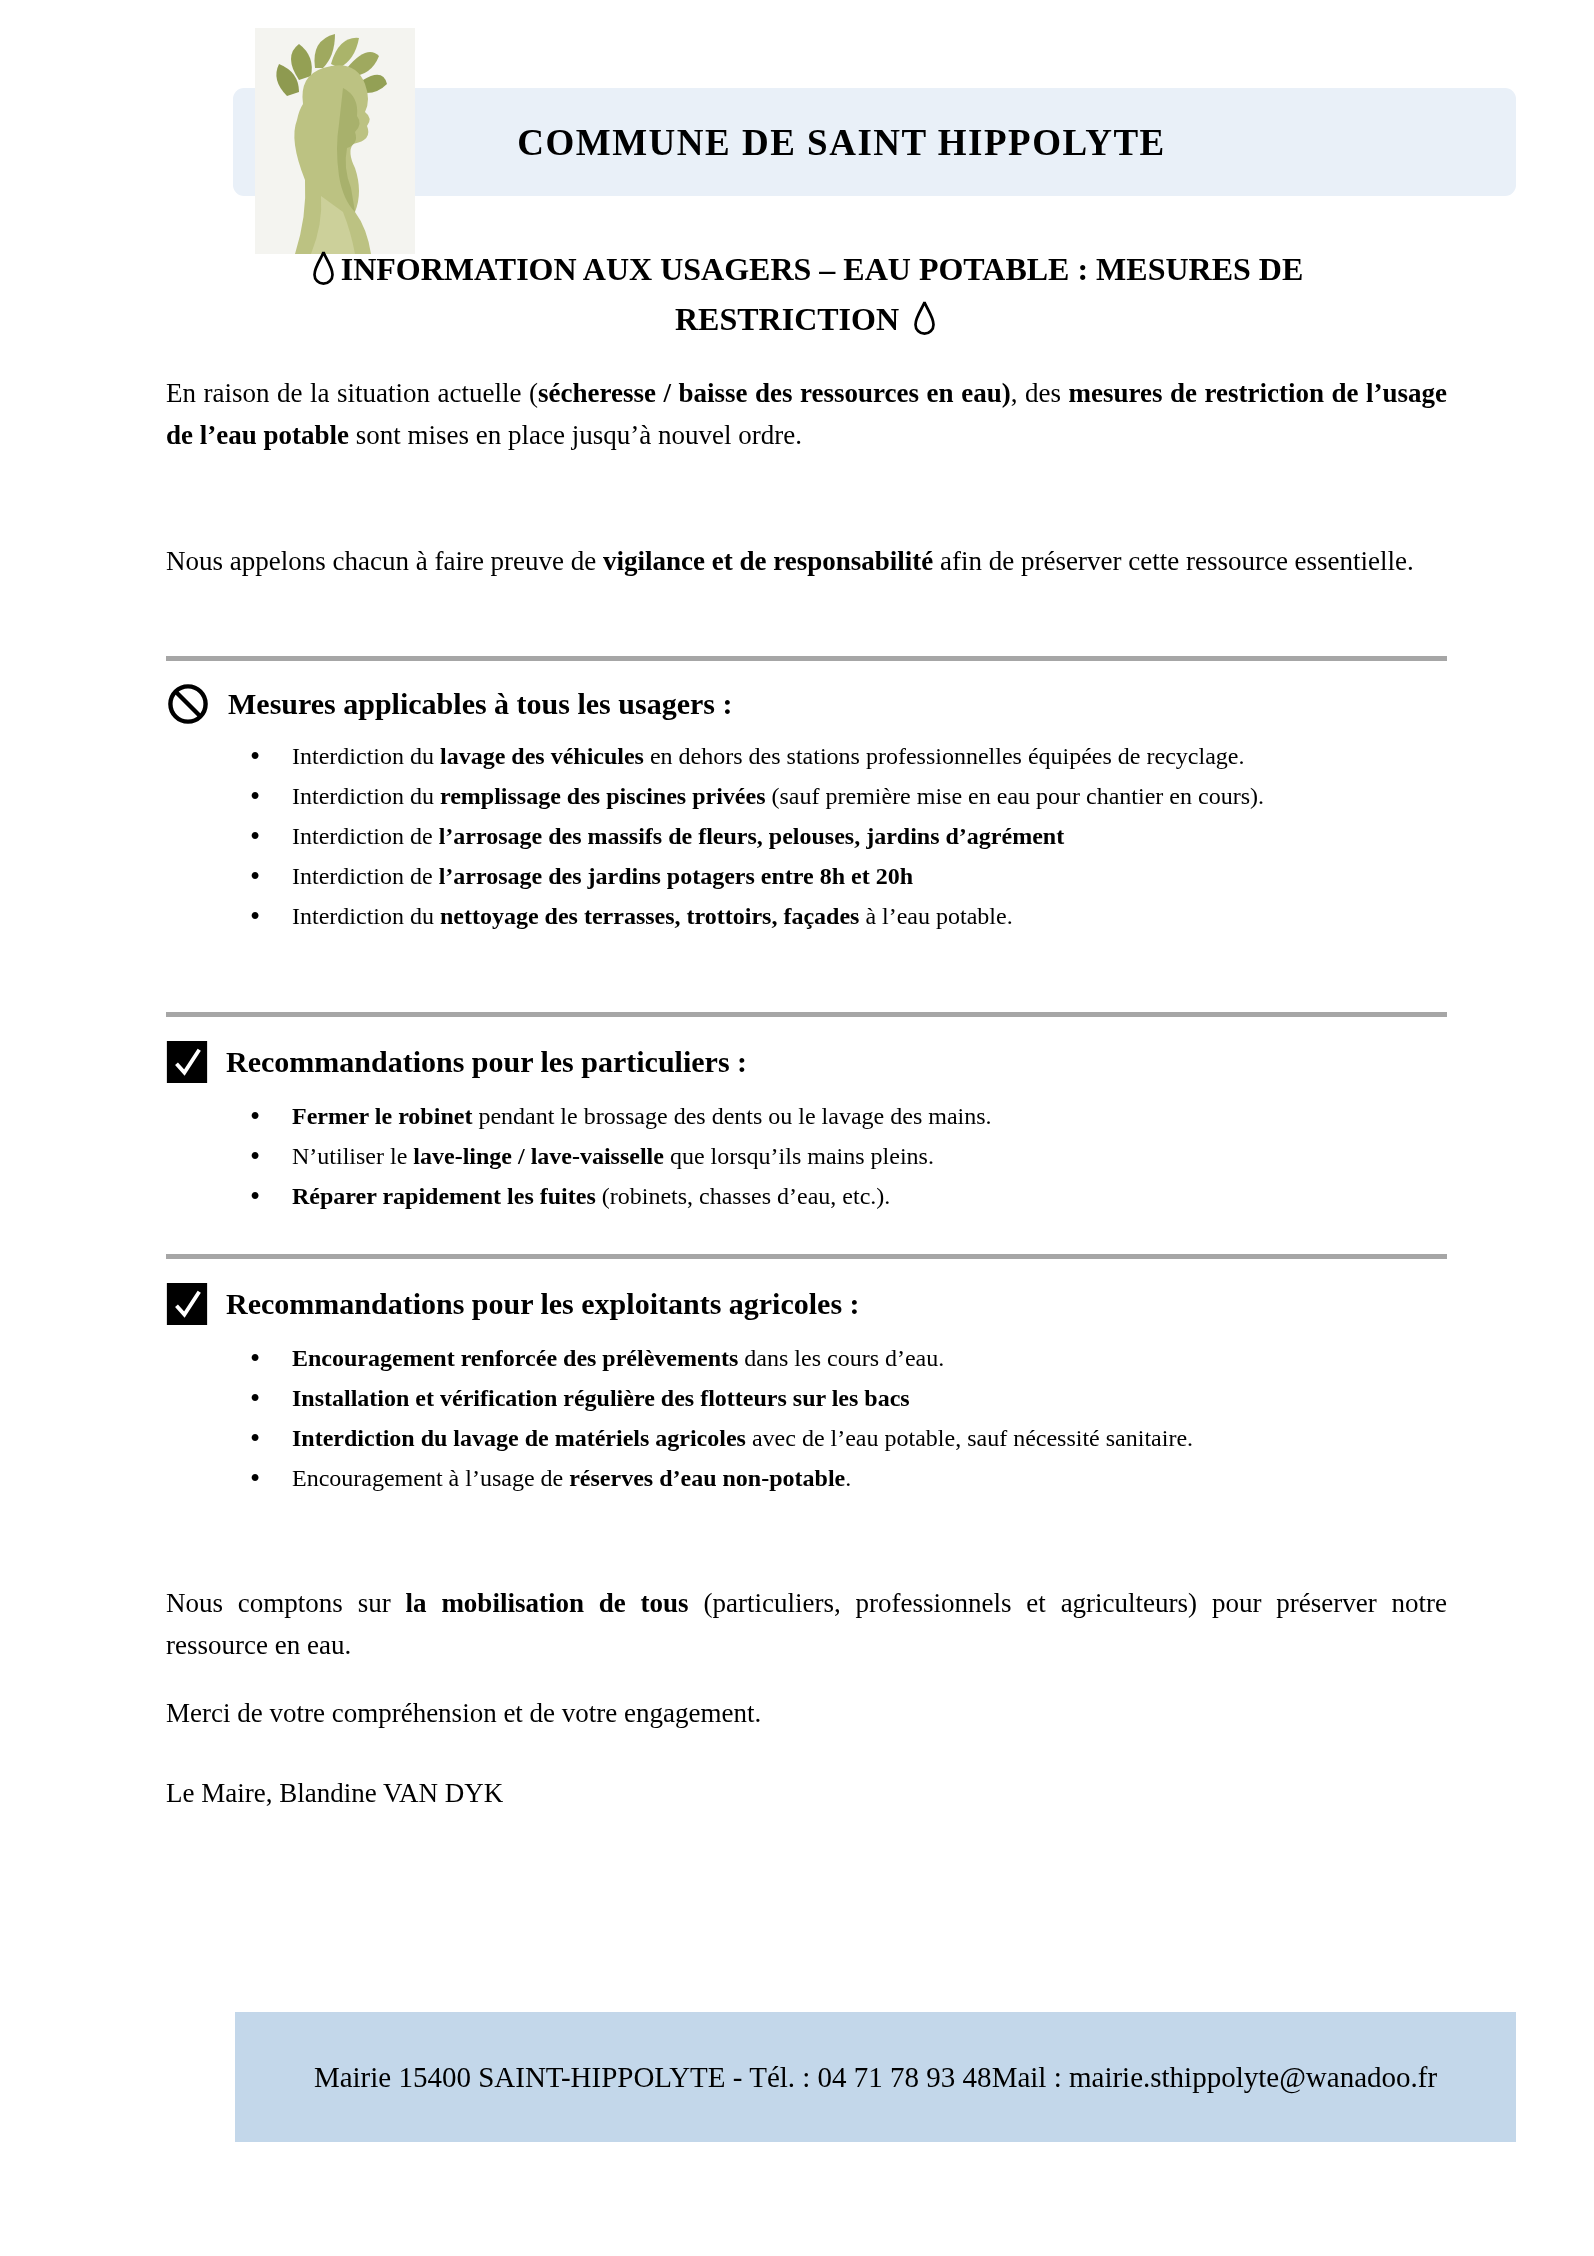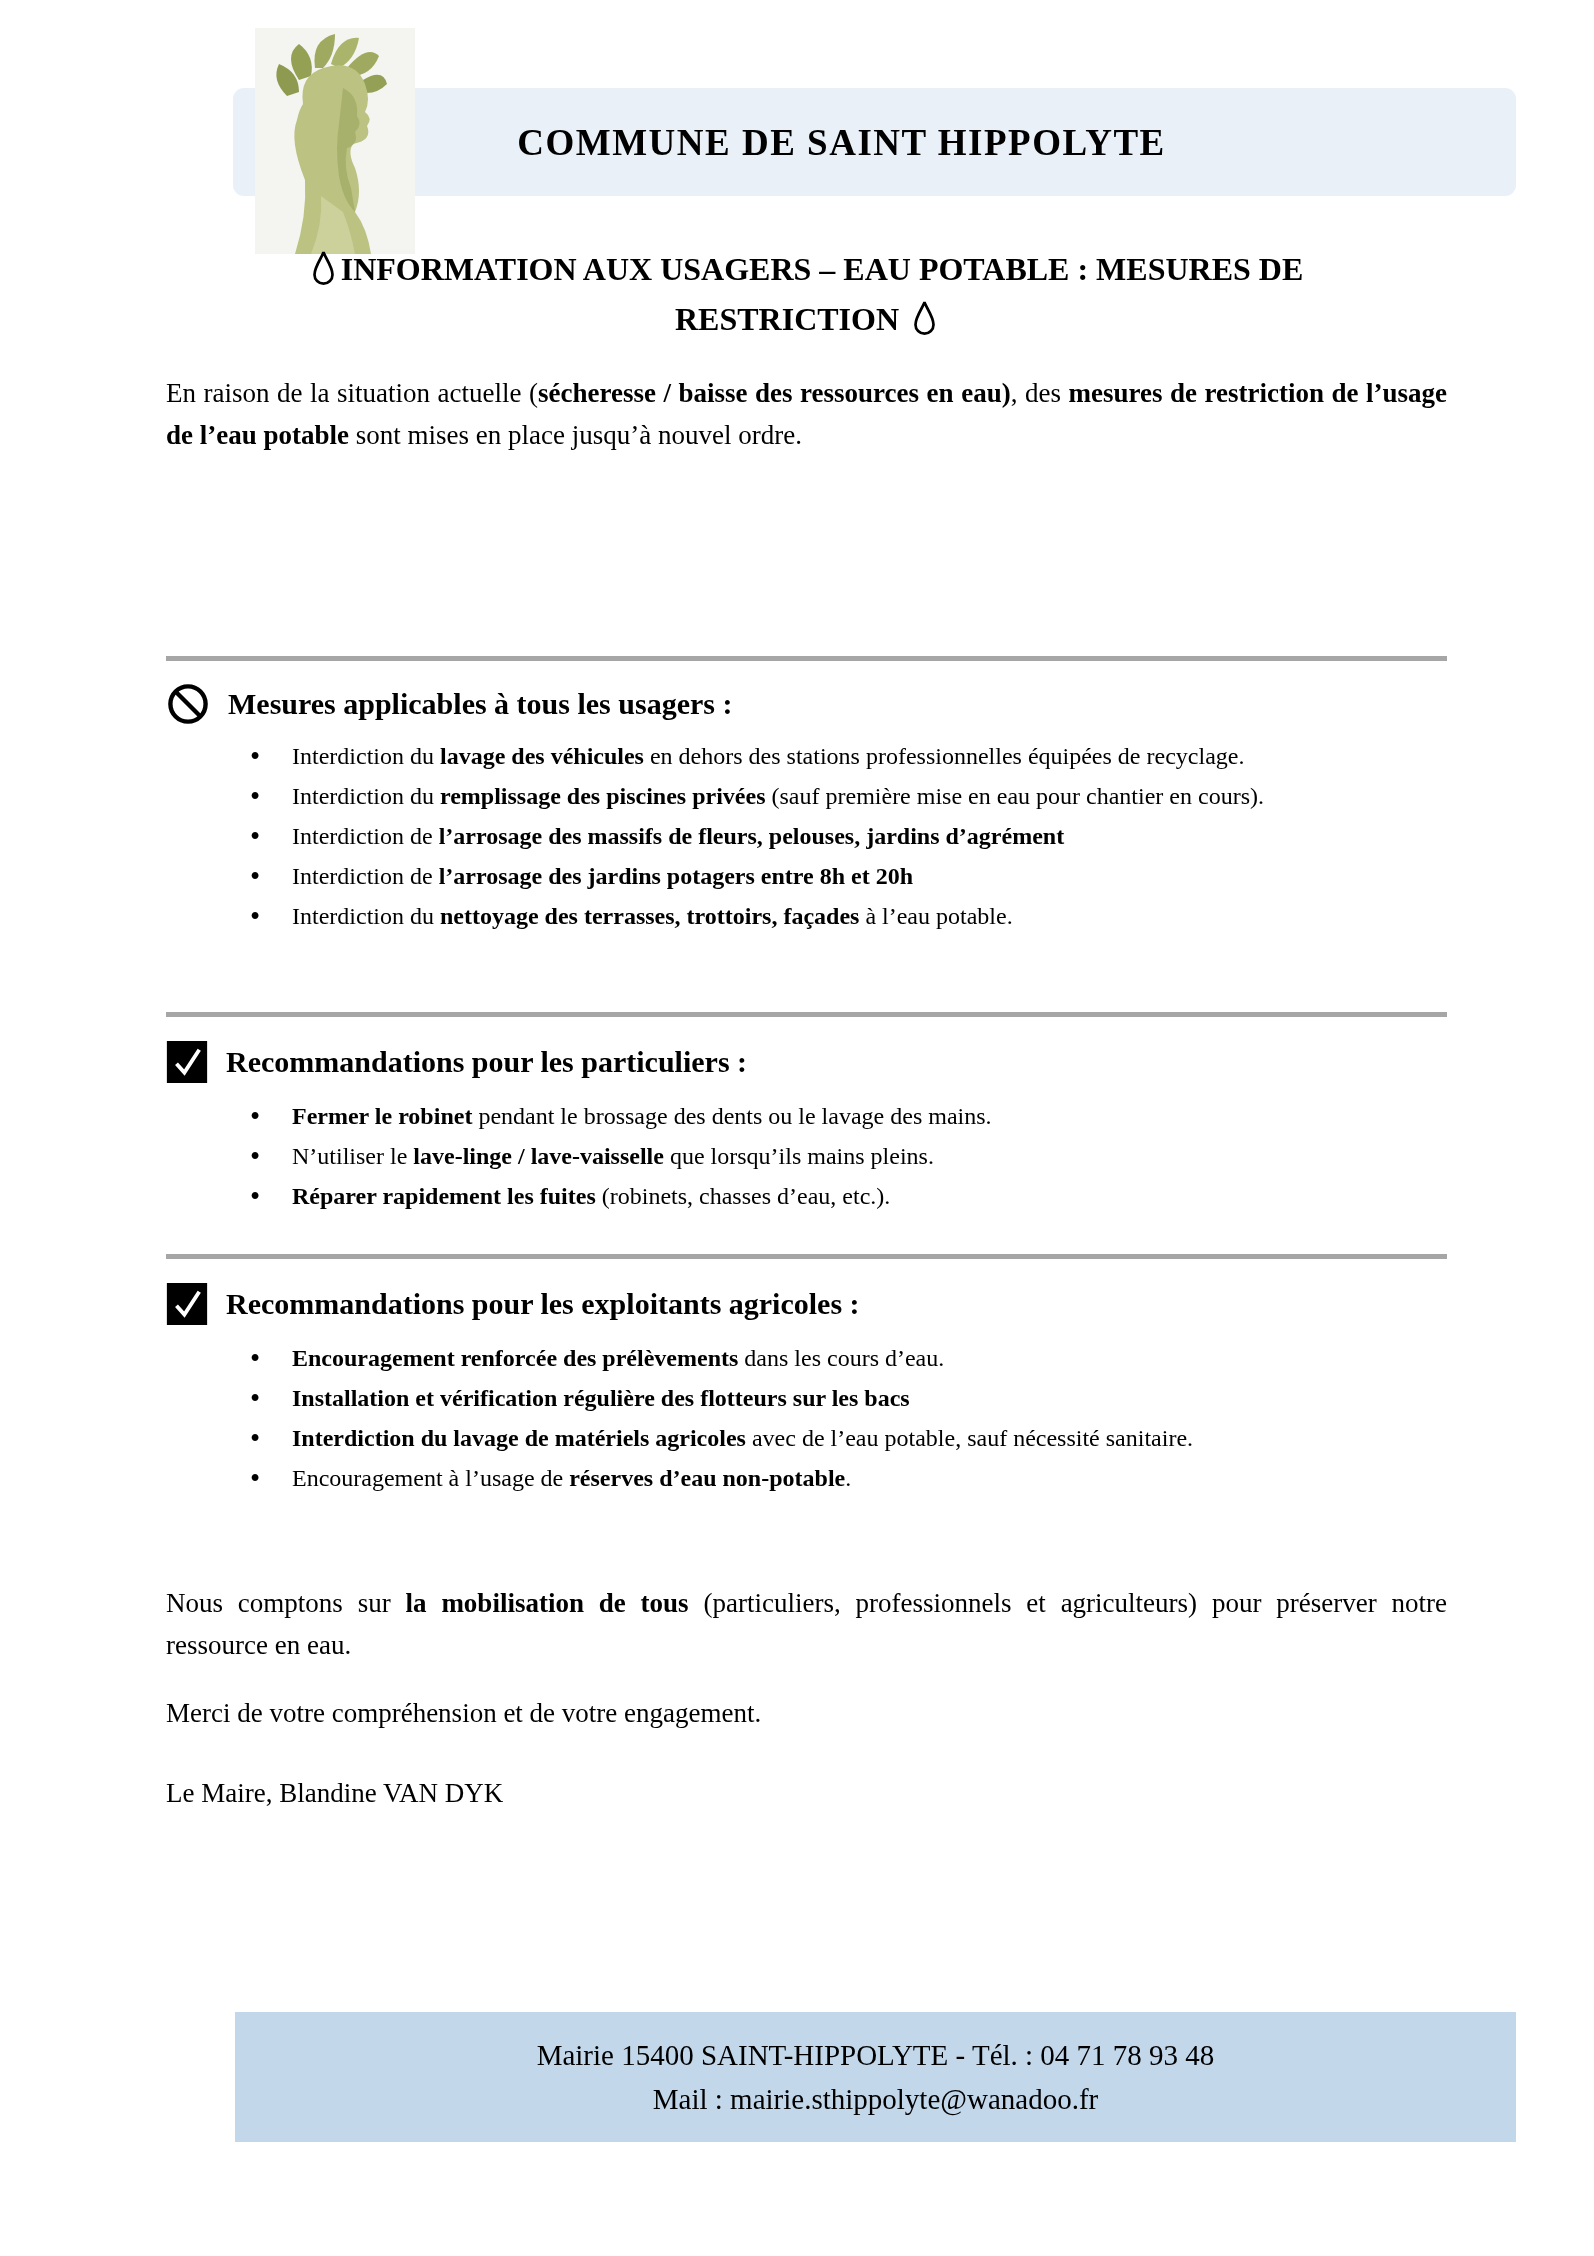--- a/index.html
+++ b/index.html
@@ -24,21 +24,21 @@
   .sec-head h2{margin:0;font-size:30px;font-weight:bold;}
   .sec-icon{flex:0 0 auto;display:block;}
   ul.blist{position:absolute;left:166px;width:1281px;margin:0;padding:0;list-style:none;}
   ul.blist li{position:relative;padding-left:126px;font-size:24px;line-height:40px;
         text-align:justify;}
   ul.blist li::before{content:"•";position:absolute;left:84px;top:0;font-size:29px;}
   b{font-weight:bold;}
   .sig{text-align:left;}
   
   .footer{position:absolute;left:235px;top:2012px;width:1281px;height:130px;
-        display:flex;flex-direction:column;align-items:center;justify-content:center;
+        display:flex;flex-direction:row;align-items:center;justify-content:center;
         font-size:29px;line-height:44px;}
 </style>
 </head>
 <body>
 
 <div class="page">
 
   <div class="banner" style="background-color: rgb(233, 240, 248);">
     <div class="banner-title">COMMUNE DE SAINT HIPPOLYTE</div>
   </div>
@@ -67,20 +67,21 @@
     </div>
     <div class="t-line">
       <span>RESTRICTION</span>
       <svg class="drop-svg" viewBox="0 0 24 34" style="margin-left:8px">
         <path d="M12 2 C11 6 4 15 4 22 a8 8 0 0 0 16 0 C20 15 13 6 12 2 Z" fill="none" stroke="#000" stroke-width="2.4"></path>
       </svg>
     </div>
   </div>
 
   <p class="body-p" style="top:372px"><span>En raison de la situation actuelle (</span><b>sécheresse / baisse des ressources en eau)</b><span>, des </span><b>mesures de restriction de l’usage de l’eau potable</b><span> sont mises en place jusqu’à nouvel ordre.</span></p>
+  <p class="body-p" style="top:540px"><span>Nous appelons chacun à faire preuve de </span><b>vigilance et de responsabilité</b><span> afin de préserver cette ressource essentielle.</span></p>
 
   <div class="rule" style="top: 656px; background-color: rgb(166, 166, 166);"></div>
   <div class="sec-head" style="top:682px">
     <svg class="sec-icon" width="44" height="44" viewBox="0 0 24 24">
       <circle cx="12" cy="12" r="9.6" fill="none" stroke="#000" stroke-width="2.4"></circle>
       <line x1="5.6" y1="5.6" x2="18.4" y2="18.4" stroke="#000" stroke-width="2.4"></line>
     </svg>
     <h2>Mesures applicables à tous les usagers :</h2>
   </div>
   <ul class="blist" style="top:736px">

